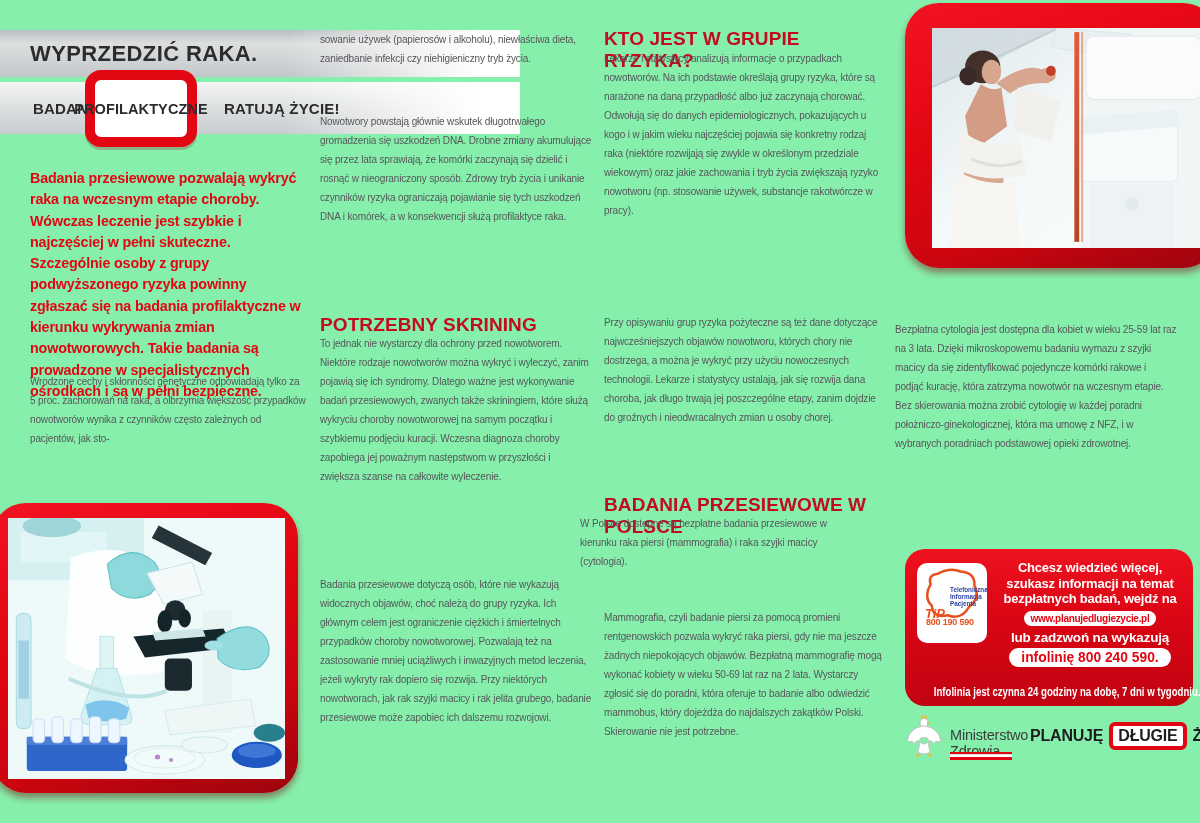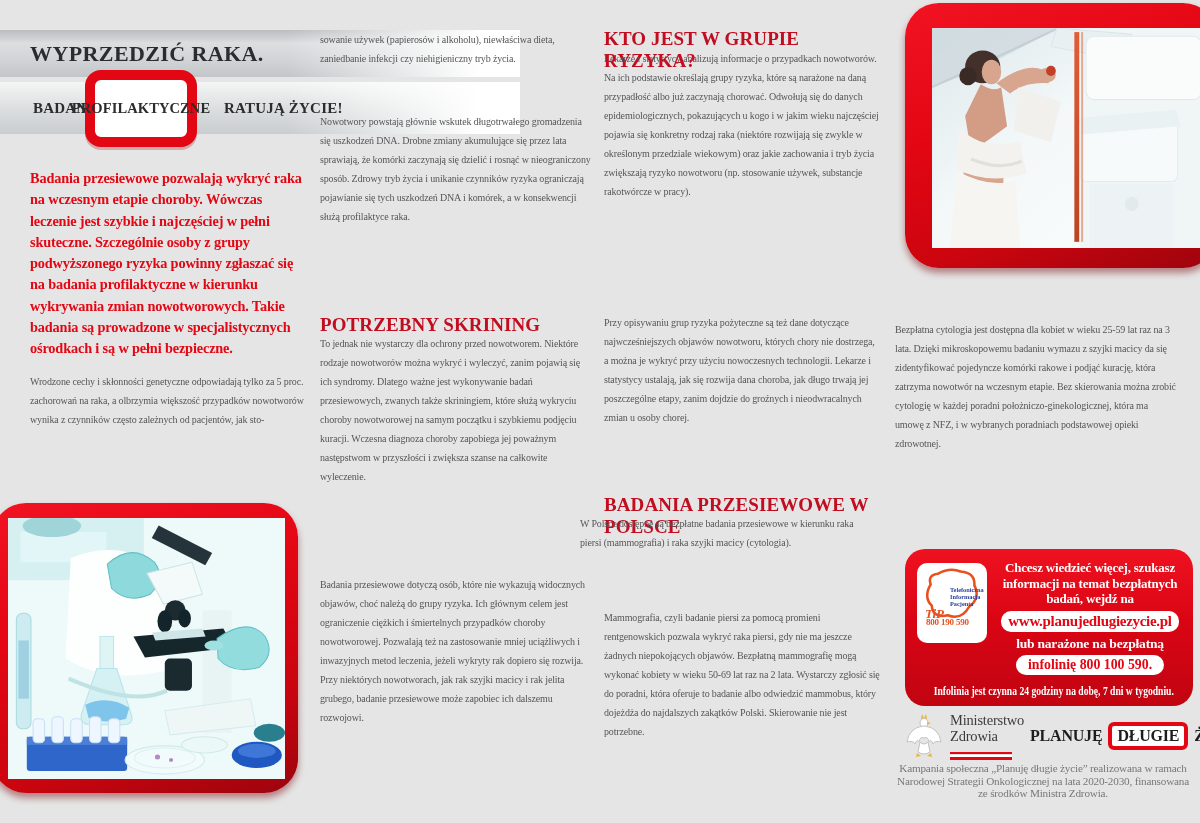--- a/index.html
+++ b/index.html
@@ -1,17 +1,17 @@
 <!DOCTYPE html>
 <html lang="pl"><head>
 <meta charset="utf-8">
 <style>
   html,body{margin:0;padding:0;background:#ffffff;}
-  .page{position:relative;width:1200px;height:823px;background:#e5e5e5;overflow:hidden;
-        font-family:Liberation Serif, serif;color:#565659;}
+  .page{position:relative;width:1200px;height:823px;background:#86efac;overflow:hidden;
+        font-family:Liberation Sans, sans-serif;color:#565659;}
   
   .band{position:absolute;left:0;}
   .band-title{top:30px;width:520px;height:47px;
     background:linear-gradient(to right,rgba(255,255,255,0),rgba(255,255,255,0) 55%,#fff 92%),
                linear-gradient(to bottom,#b9bdbf,#dcdedf 28%,#cfd2d4 70%,#c2c6c8);}
   .band-tabs{top:82px;width:520px;height:52px;
     background:linear-gradient(to right,rgba(255,255,255,0),rgba(255,255,255,0) 55%,#fff 92%),
                linear-gradient(to bottom,#f4f5f5,#d8dbdc 60%,#c9cdcf);}
   .page-title{position:absolute;left:30px;top:41px;font-size:22px;font-weight:bold;
     color:#2c2c2e;letter-spacing:.4px;}
@@ -46,29 +46,29 @@
     border-radius:10px;}
   .tip-word{position:absolute;left:8px;top:43px;font-size:13px;font-weight:bold;
     font-style:italic;color:#e8501e;}
   .tip-cap{position:absolute;left:33px;top:23px;line-height:7px;}
   .tip-cap span{display:block;font-size:6.3px;font-weight:bold;color:#2b3f9e;}
   .tip-phone{position:absolute;left:9px;top:54px;font-size:9px;font-weight:bold;color:#e8501e;
     letter-spacing:-.2px;}
   .info-text{position:absolute;left:90px;right:8px;top:11px;text-align:center;}
   .info-intro{font-size:13px;line-height:15.6px;font-weight:bold;letter-spacing:-.2px;}
   .pill{display:inline-block;background:#fff;color:#e30613;font-weight:bold;border-radius:10px;}
-  .url-pill{margin-top:4px;padding:2px 7px;font-size:15px;letter-spacing:-.3px;}
+  .url-pill{margin-top:4px;padding:2px 7px;font-size:10px;letter-spacing:-.3px;}
   .call-line{margin-top:4px;font-size:13.5px;font-weight:bold;letter-spacing:-.2px;}
   .phone-pill{margin-top:3px;padding:2px 12px;font-size:13.8px;}
   .hours-line{position:absolute;left:0;right:0;bottom:7px;text-align:center;font-size:12px;
     font-weight:bold;white-space:nowrap;transform:scaleX(.8);transform-origin:50% 50%;}
   
   .ministry{position:absolute;left:903px;top:710px;width:160px;height:52px;}
   .ministry svg{position:absolute;left:0;top:2px;}
-  .ministry-name{position:absolute;left:47px;top:2px;line-height:16px;}
+  .ministry-name{position:absolute;left:47px;top:17px;line-height:16px;}
   .ministry-name span{display:block;font-size:14.5px;color:#3c3c3e;letter-spacing:-.2px;}
   .flag-underline{position:absolute;left:47px;top:42px;width:62px;height:7px;}
   .flag-underline .r1{height:2px;background:#e30613;}
   .flag-underline .w{height:2px;background:#fff;border-top:1px solid #ddd;}
   .flag-underline .r2{height:3px;background:#e30613;}
   .campaign{position:absolute;left:1030px;top:722px;display:flex;align-items:center;gap:6px;}
   .campaign .w{font-size:16px;font-weight:bold;color:#1d1d1f;letter-spacing:-.2px;}
   .dlugie-box{border:4px solid #e30613;border-radius:6px;padding:1px 5px;background:#fff;}
   .caption{position:absolute;left:893px;top:762px;width:300px;text-align:center;
     font-size:11.2px;line-height:12.6px;color:#77787a;letter-spacing:-.2px;}
@@ -204,22 +204,22 @@
       <div class="tip-cap">
         <span>Telefoniczna</span>
         <span>Informacja</span>
         <span>Pacjenta</span>
       </div>
       <span class="tip-phone">800 190 590</span>
     </div>
     <div class="info-text">
       <div class="info-intro">Chcesz wiedzieć więcej, szukasz informacji na temat bezpłatnych badań, wejdź na</div>
       <div class="pill url-pill">www.planujedlugiezycie.pl</div>
-      <div class="call-line">lub narażone na bezpłatną</div>
-      <div class="pill phone-pill">infolinię 800 100 590.</div>
+      <div class="call-line">lub zadzwoń na wykazują</div>
+      <div class="pill phone-pill">infolinię 800 240 590.</div>
     </div>
     <div class="hours-line">Infolinia jest czynna 24 godziny na dobę, 7 dni w tygodniu.</div>
   </div>
 
   <div class="ministry">
     <svg width="42" height="46" viewBox="0 0 42 46">
       <g stroke="#c3c3c3" stroke-width="1" fill="#ffffff">
         <polygon points="19,2 21,6 23,2 24,7 18,7" fill="#e8b93a" stroke="none"></polygon>
         <ellipse cx="21" cy="11" rx="4" ry="4.5"></ellipse>
         <polygon points="24,10 28,11 24,13" fill="#e8b93a" stroke="none"></polygon>
@@ -239,15 +239,14 @@
         <div class="r2"></div>
     </div>
   </div>
 
   <div class="campaign">
     <span class="w">PLANUJĘ</span>
     <span class="dlugie-box"><span class="w">DŁUGIE</span></span>
     <span class="w">ŻYCIE</span>
   </div>
 
-  <div class="caption">Kampania społeczna „Planuję długie życie” realizowana w ramach Narodowej Strategii Onkologicznej na lata 2020-2030, finansowana ze środków Ministra Zdrowia.</div>
 
 </div>
 
 </body></html>

